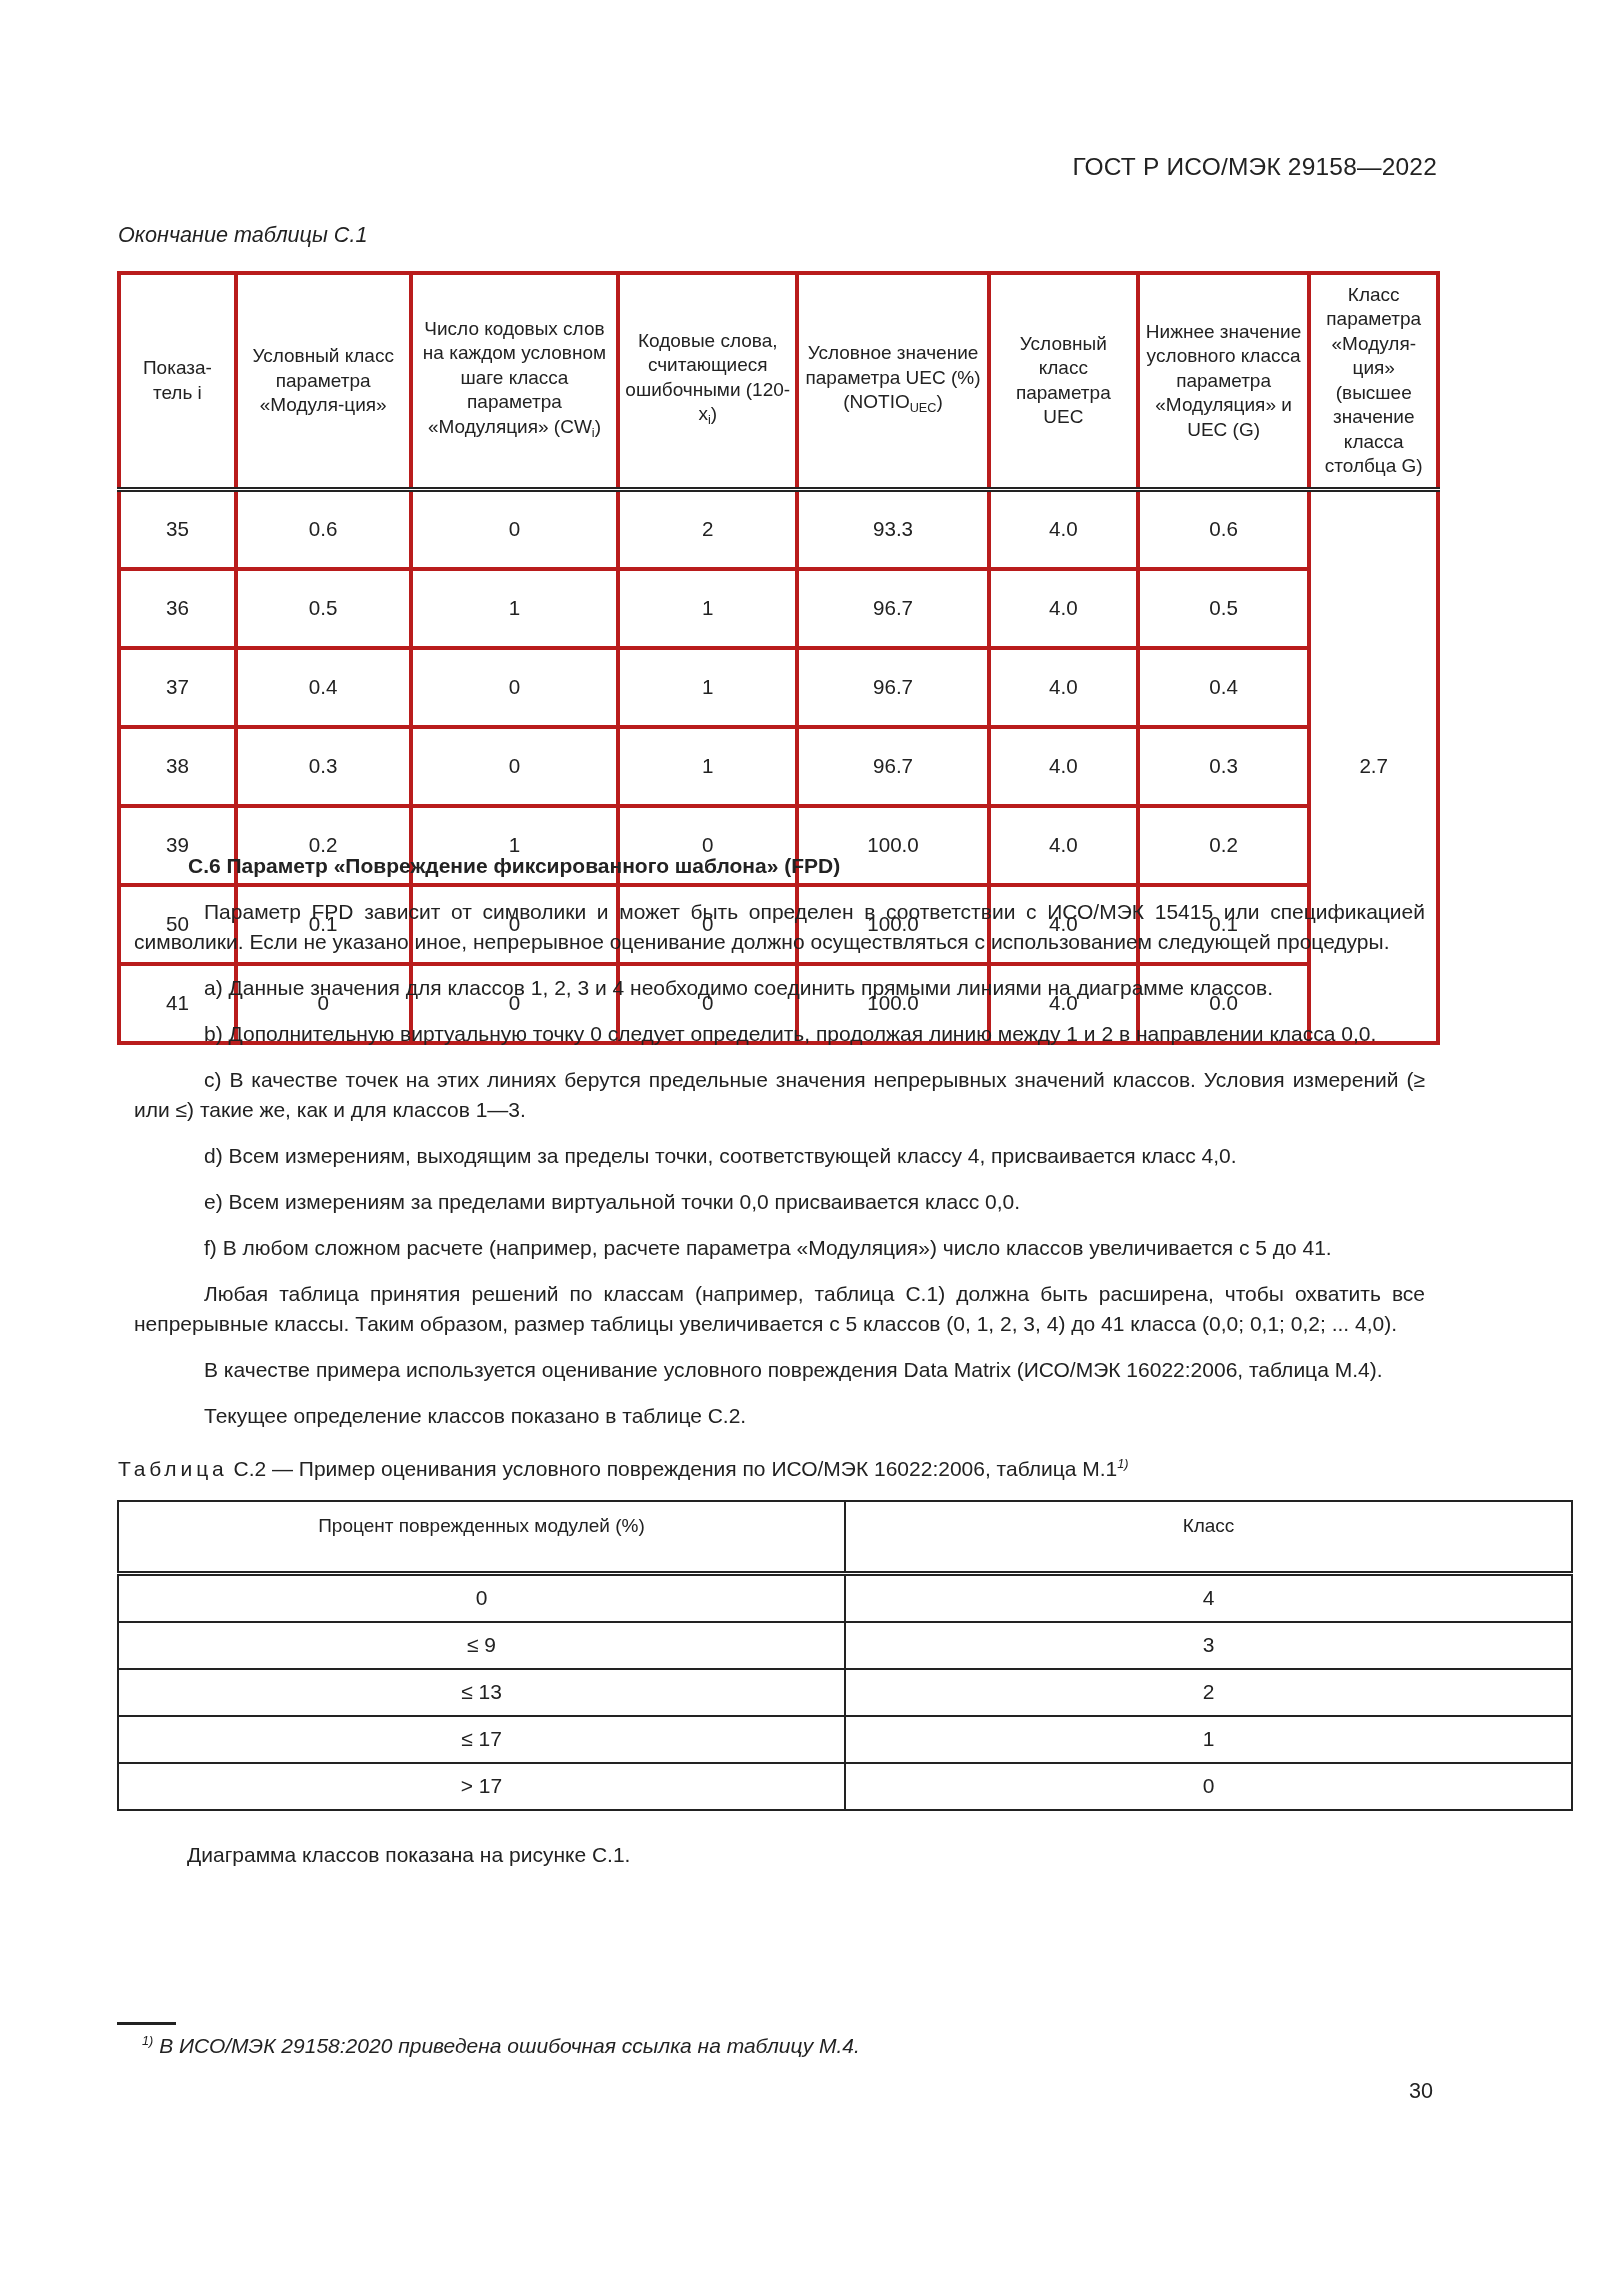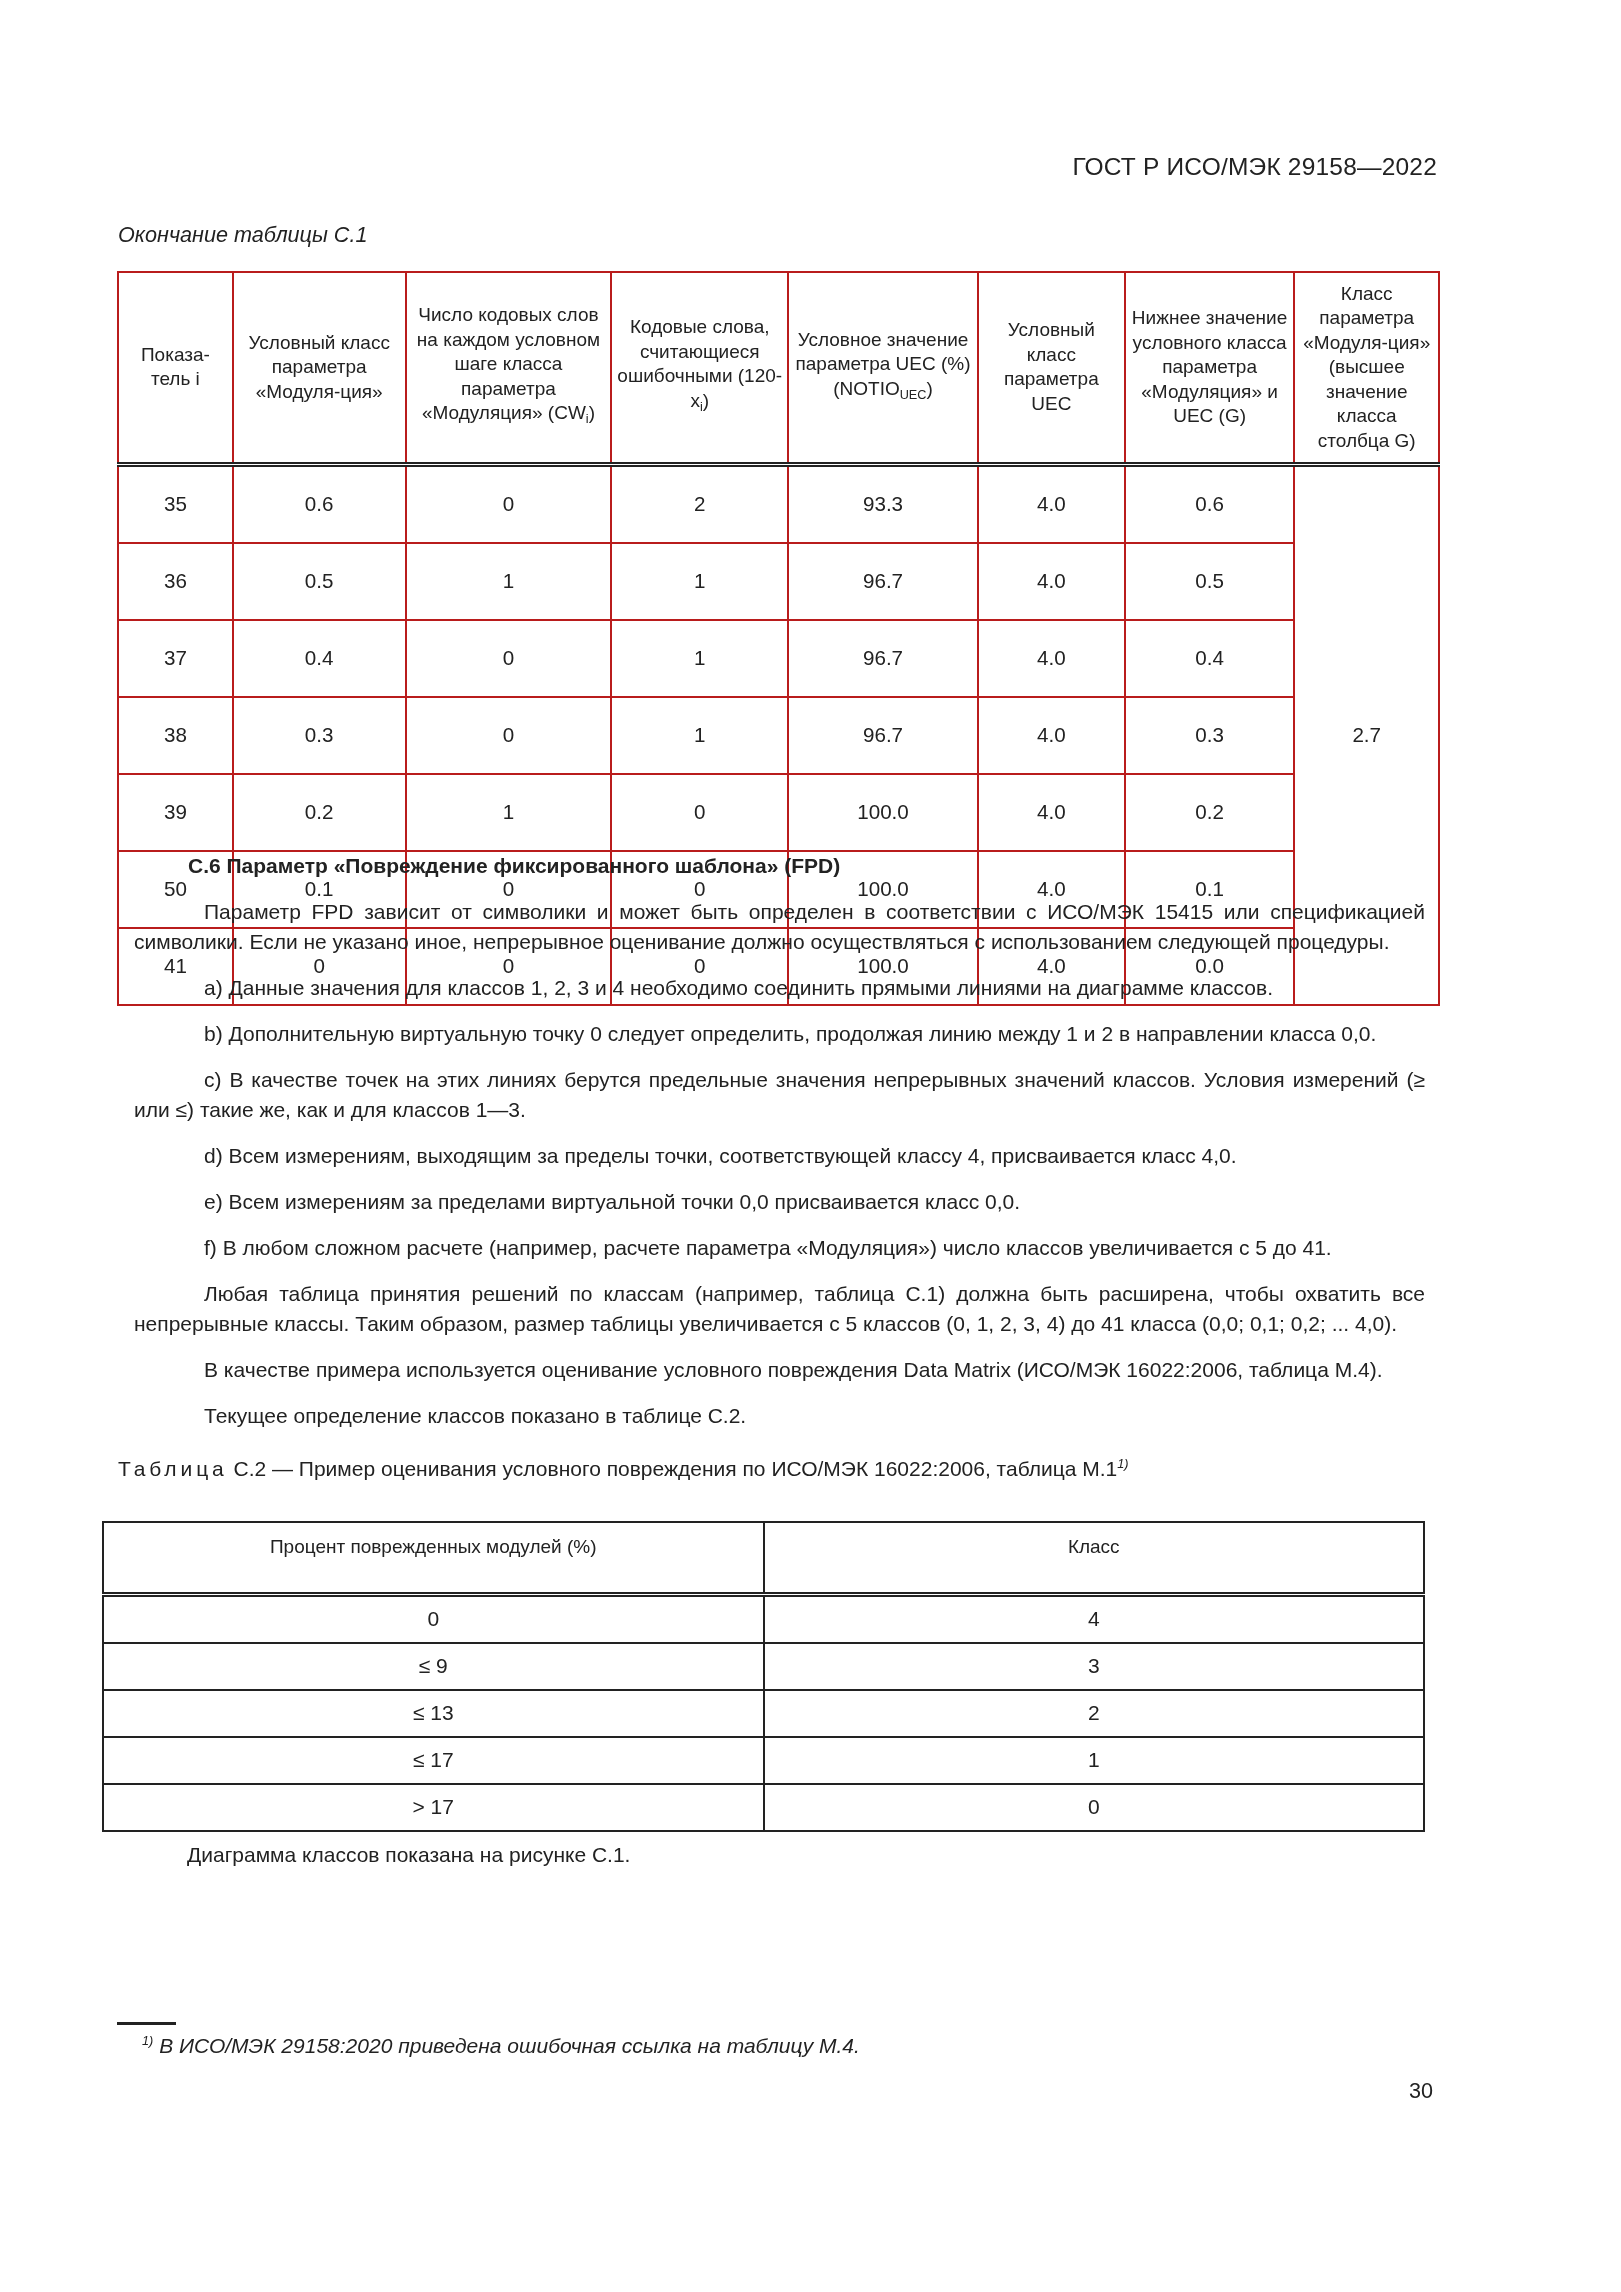--- a/index.html
+++ b/index.html
@@ -3,40 +3,40 @@
 <meta charset="utf-8">
 <style>
   html, body { margin:0; padding:0; background:#ffffff; }
   body { width:1621px; height:2293px; position:relative; overflow:hidden;
          font-family:"Liberation Sans", sans-serif; color:#222; }
   .abs { position:absolute; }
   #doc-header { right:184px; top:153px; font-weight:normal; font-size:24.5px; letter-spacing:0.2px; }
   #t1-caption { left:118px; top:222px; font-style:italic; font-size:21.6px; }
   table { border-collapse:collapse; }
   #table1 { left:117px; top:271px; width:1323px; font-size:20.6px; }
-  #table1 th, #table1 td { border:2px solid #b91c1c; text-align:center; vertical-align:middle; }
+  #table1 th, #table1 td { border:4px solid #b91c1c; text-align:center; vertical-align:middle; }
   #table1 th { font-weight:normal; font-size:19px; line-height:24.5px; padding:7.8px 3.9px; height:173px; }
   #table1 thead tr { border-bottom:5.9px double #222; }
   #table1 td { height:45px; padding:15px; }
   #table1 thead th:nth-child(1){ width:105px; }
   #table1 thead th:nth-child(2){ width:163px; }
   #table1 thead th:nth-child(3){ width:196px; }
   #table1 thead th:nth-child(4){ width:167px; }
   #table1 thead th:nth-child(5){ width:180px;text-align:center; }
   #table1 thead th:nth-child(6){ width:137px; }
   #table1 thead th:nth-child(7){ width:160px; }
   sub { font-size:12.7px; vertical-align:-3.9px; }
   sup { font-size:12.7px; font-style:italic; vertical-align:7.8px; }
   #section { left:118px; top:851px; width:1323px; font-size:21px; line-height:30px; }
   #section p { margin:16px; text-align:justify; }
   #section .ind { text-indent:70px; }
   #section h3 { margin:0 0 1px 70px; font-size:21px; font-weight:bold; }
   #t2-caption { left:118px; top:1457px; font-size:21px; }
   .spaced { letter-spacing:3.9px; }
-  #table2 { left:102px; top:1500px; width:1323px; font-size:21px;margin-top:21px; }
+  #table2 { left:117px; top:1500px; width:1456px; font-size:21px; }
   #table2 th, #table2 td { border:2px solid #222; text-align:center; width:50%; }
   #table2 th { font-weight:normal; font-size:19px; line-height:24.5px; vertical-align:top; padding:11.8px 3.9px; height:45px; }
   #table2 thead tr { border-bottom:5.9px double #222; }
   #table2 td { height:45px; padding:0; }
   #fig-ref { left:187px; top:1843px; font-size:21px; }
   #footnote-rule { left:117px; top:2022px; width:59px; height:2.9px; background:#222; }
   #footnote { left:142px; top:2034px; font-size:21px; font-style:italic; }
   #page-number { right:188px; top:2078px; font-size:21.6px; }
 </style>
 </head>

